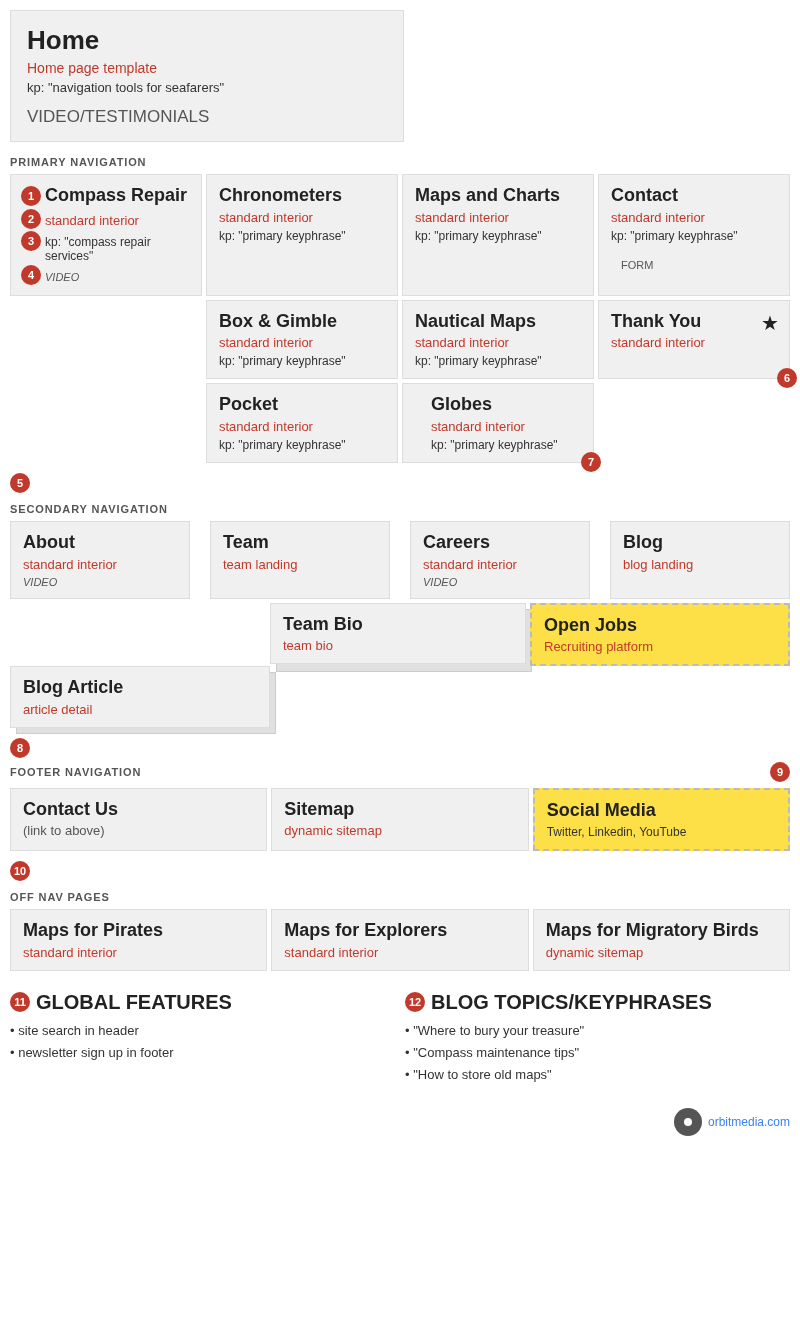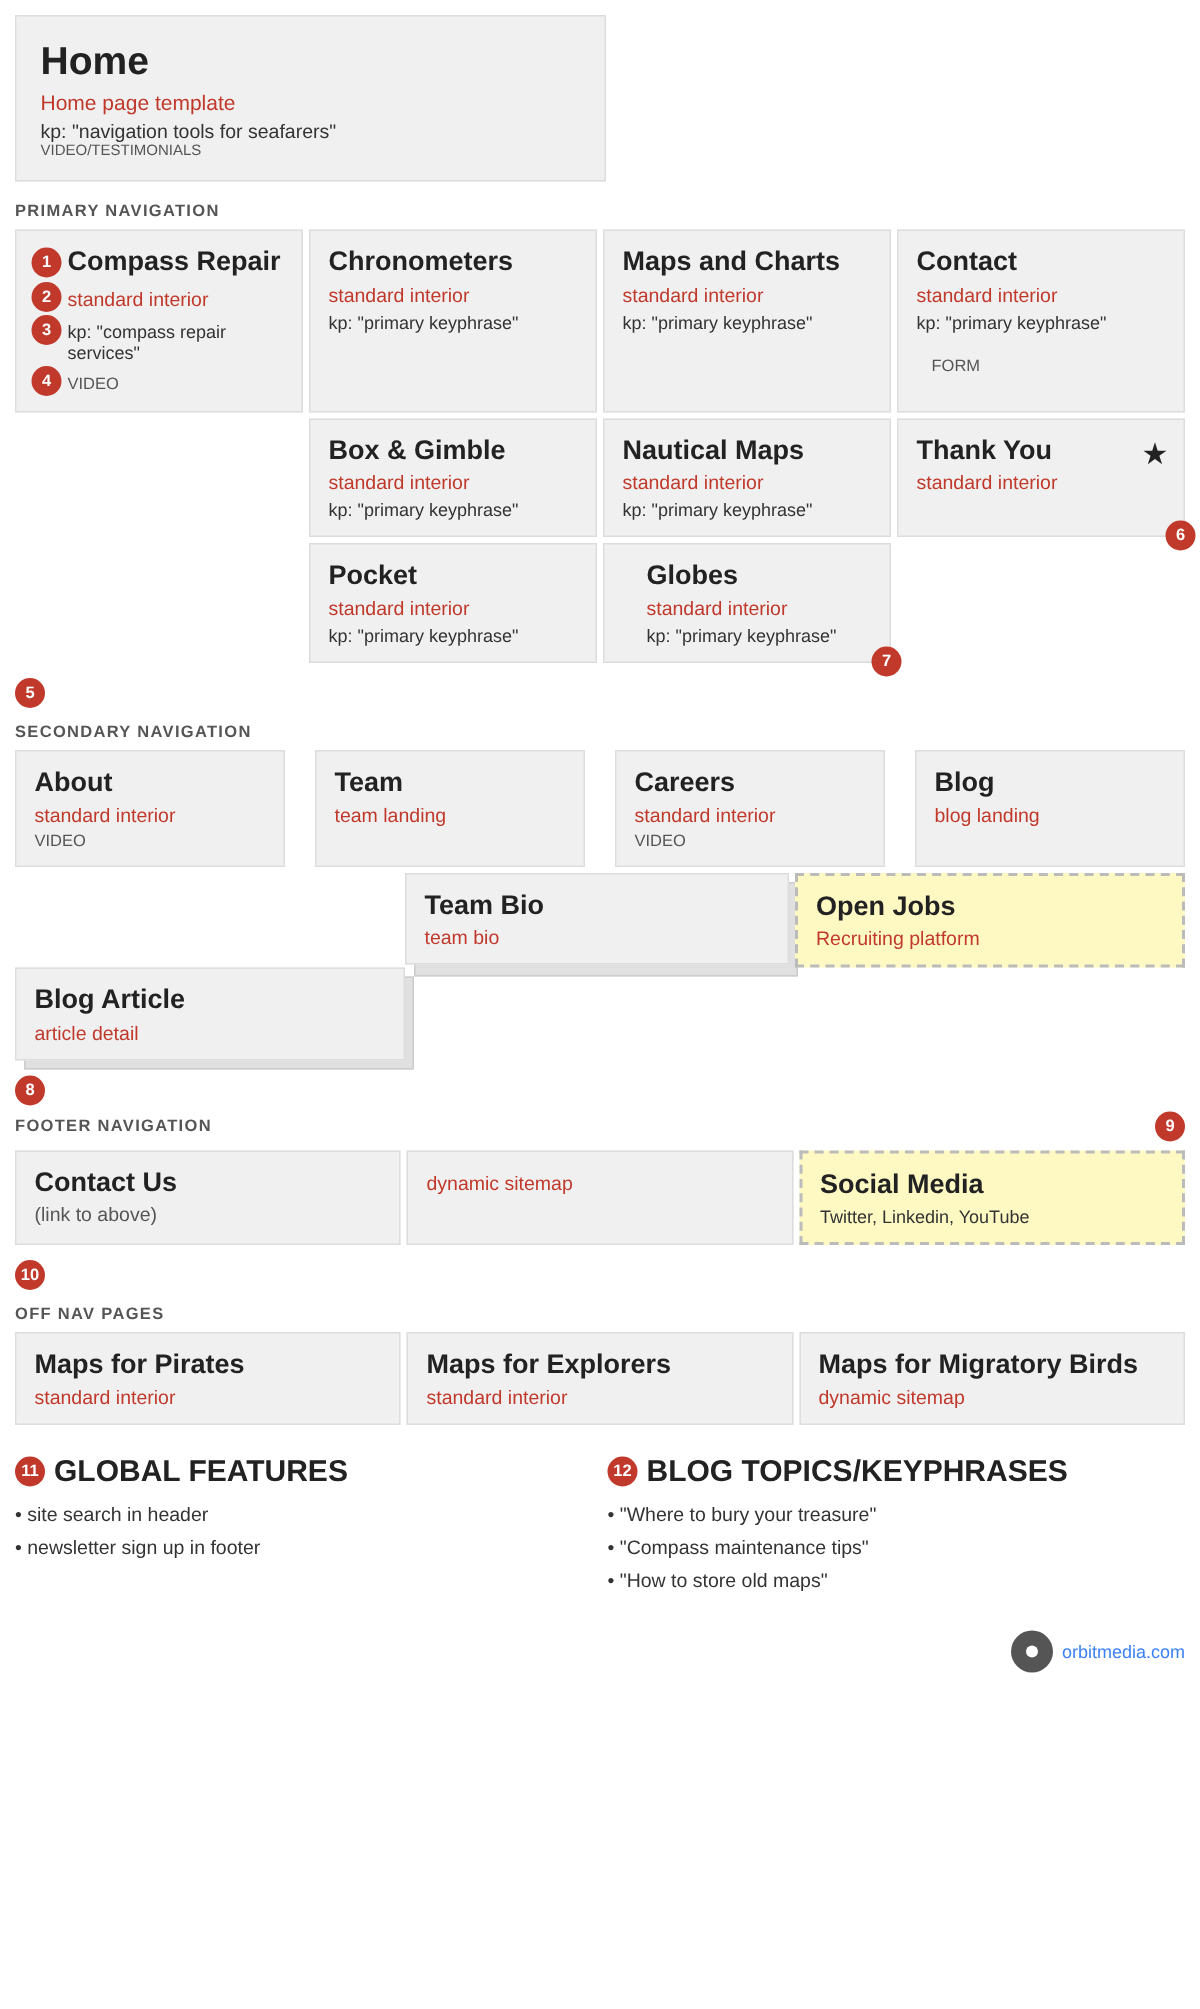--- a/index.html
+++ b/index.html
@@ -40,20 +40,21 @@
     .card-kp {
       font-size: 12px;
       color: #333;
       margin-top: 4px;
     }
     .card-meta {
       font-size: 11px;
       color: #555;
       margin-top: 4px;
       text-transform: uppercase;
+      font-style: italic;
     }
     .card-form {
       font-size: 11px;
       color: #555;
       margin-top: 16px;
       text-transform: uppercase;
       margin-left: 10px;
     }
 
     
@@ -69,23 +70,23 @@
       font-size: 14px;
       color: #c0392b;
       margin-top: 4px;
     }
     .home-card .home-kp {
       font-size: 13px;
       color: #333;
       margin-top: 4px;
     }
     .home-card .home-meta {
-      font-size: 10px;
+      font-size: 17px;
       color: #555;
-      margin-top: 0;
+      margin-top: 12px;
       text-transform: uppercase;
     }
 
     
     .primary-nav-grid {
       display: grid;
       grid-template-columns: repeat(4, 1fr);
       gap: 4px;
       margin-bottom: 4px;
     }
@@ -93,21 +94,21 @@
     
     .compass-card {
       background: #f0f0f0;
       border: 1px solid #ddd;
       padding: 10px 10px 10px 10px;
       position: relative;
     }
 
     
     .card-dashed {
-      background: #fef9c3;
+      background: #fde047;
       border: 2px dashed #bbb;
       padding: 10px 12px;
       position: relative;
     }
     .global-col {
       padding: 6px 0;
     }
     .global-title {
       font-size: 20px;
       font-weight: bold;
@@ -330,20 +331,21 @@
   <div class="section-label" style="margin:0 0 6px 0;">FOOTER NAVIGATION</div>
   <span class="number-badge" style="margin-bottom:6px;">9</span>
 </div>
 
 <div style="display:grid;grid-template-columns:1fr 1fr 1fr;gap:4px;margin-bottom:10px;">
   <div class="card">
     <div class="card-title">Contact Us</div>
     <div class="card-subtitle" style="color:#555;">(link to above)</div>
   </div>
   <div class="card">
+    <div class="card-title">Sitemap</div>
     <div class="card-subtitle">dynamic sitemap</div>
   </div>
   <div class="card-dashed">
     <div class="card-title">Social Media</div>
     <div class="card-kp">Twitter, Linkedin, YouTube</div>
   </div>
 </div>
 
 <div class="section-number-row">
   <span class="number-badge">10</span>

